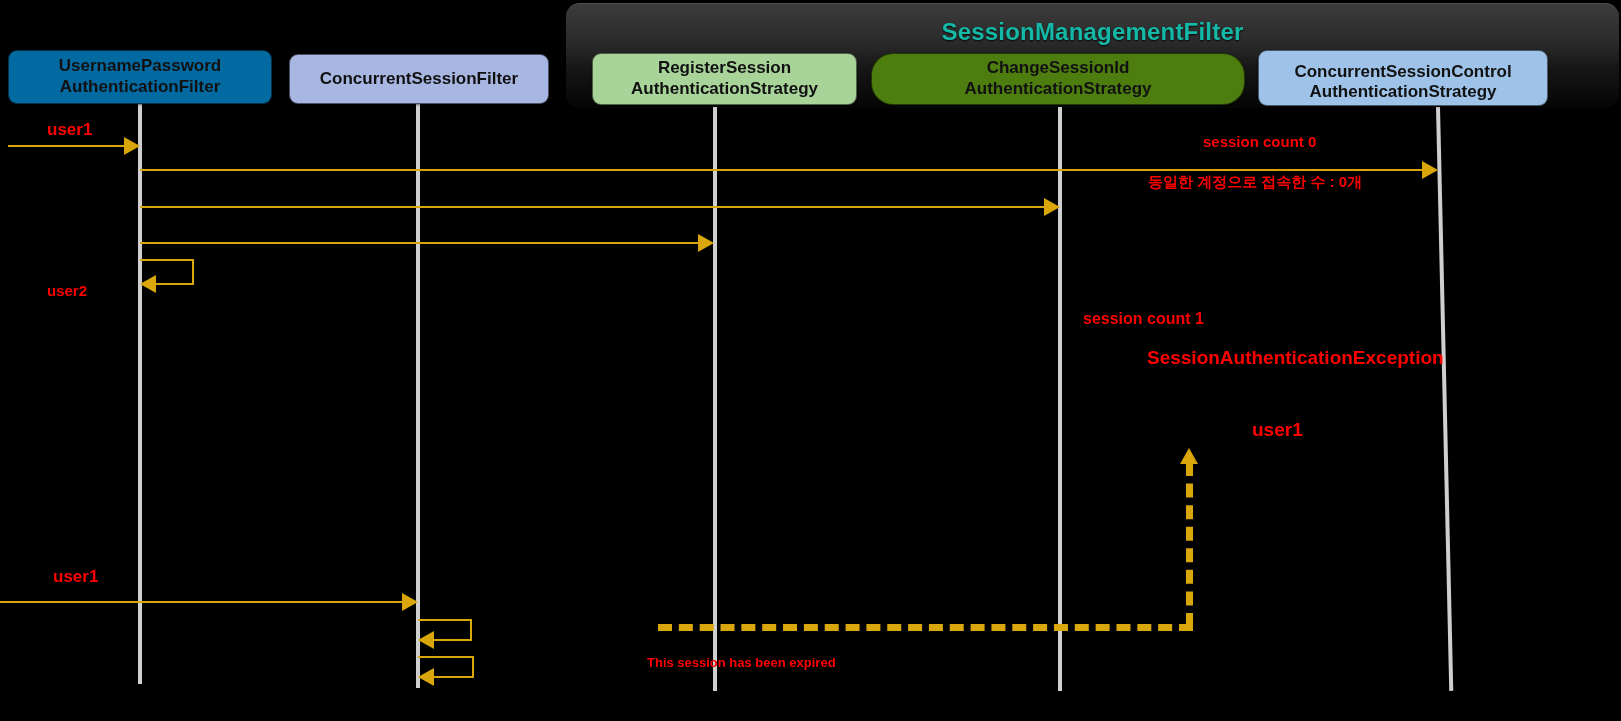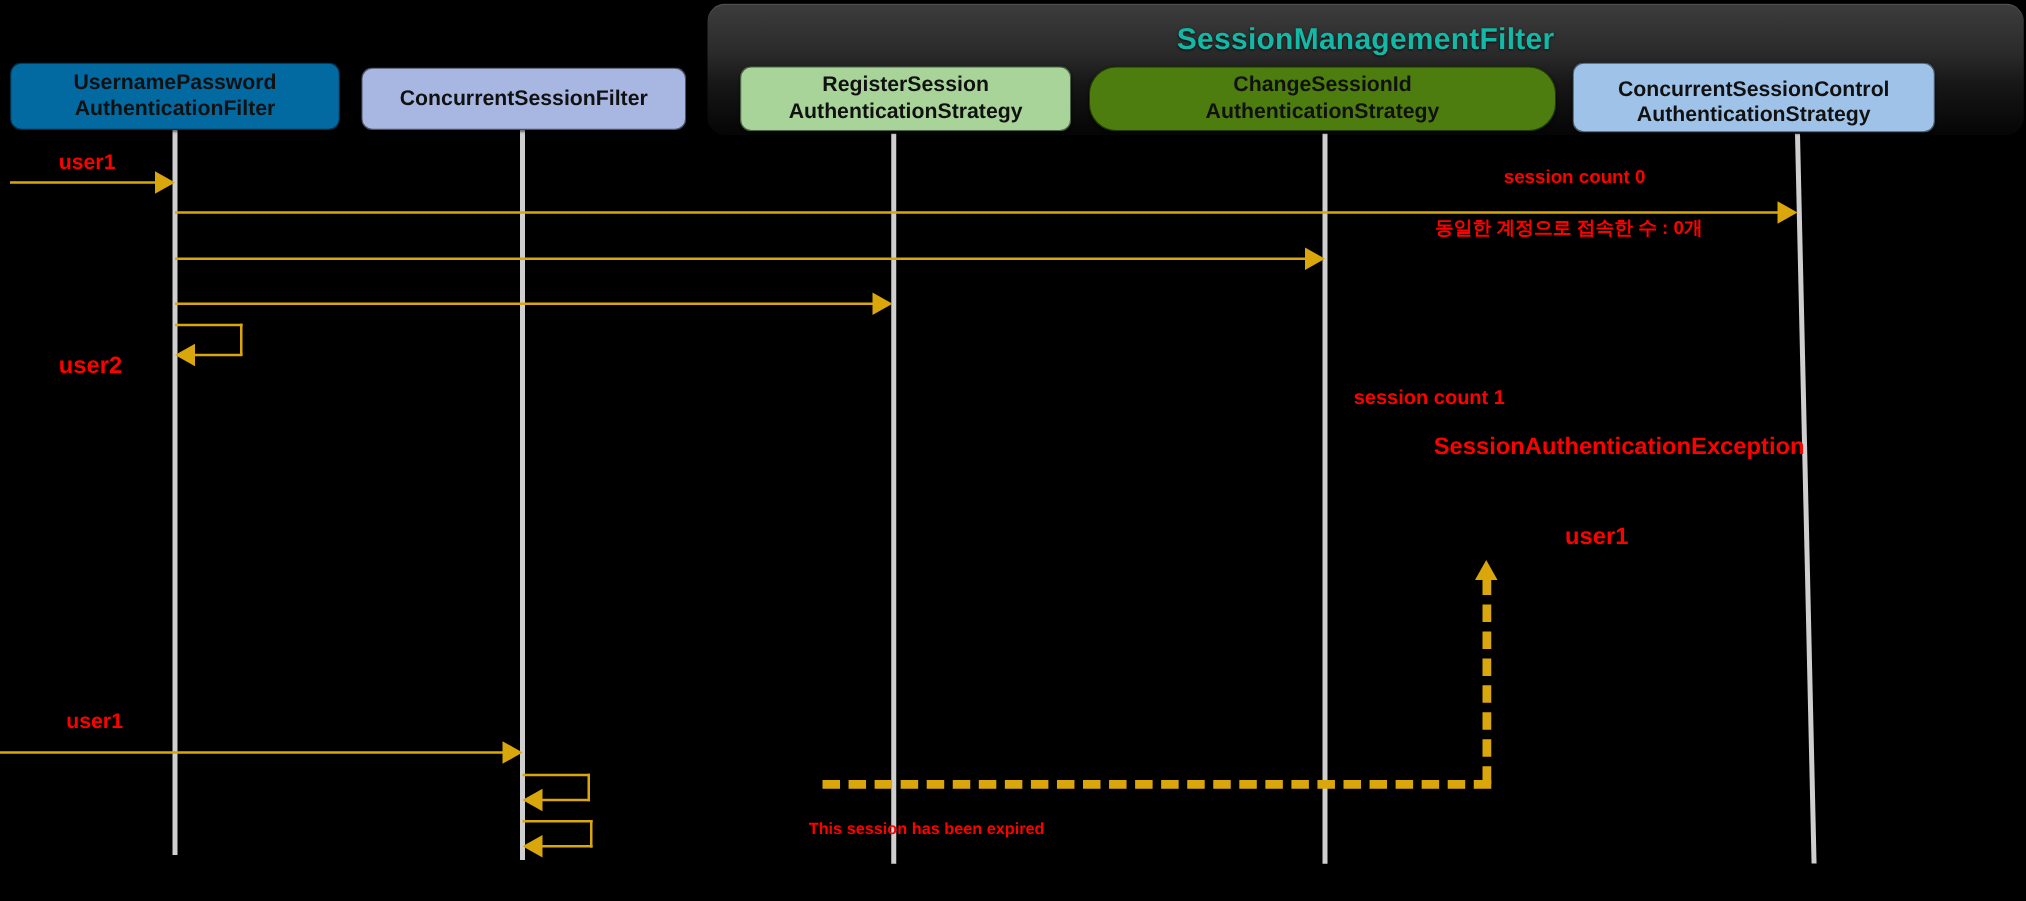--- a/index.html
+++ b/index.html
@@ -169,21 +169,21 @@
   <div class="msg-line" style="left:140px; top:206px; width:906px;"></div>
   <div class="arrow-right" style="left:1044px; top:198px;"></div>
 
   <div class="msg-line" style="left:140px; top:242px; width:560px;"></div>
   <div class="arrow-right" style="left:698px; top:234px;"></div>
 
   <div class="msg-line" style="left:140px; top:259px; width:54px;"></div>
   <div class="msg-vline" style="left:192px; top:259px; height:25px;"></div>
   <div class="msg-line" style="left:154px; top:283px; width:40px;"></div>
   <div class="arrow-left" style="left:140px; top:275px;"></div>
-  <div class="note" style="left:47px; top:282px; font-size:19px;">user2</div>
+  <div class="note" style="left:47px; top:282px; font-size:15px;">user2</div>
 
   <div class="note" style="left:1083px; top:310px; font-size:16px;">session count 1</div>
 
   <div class="note" style="left:1147px; top:347px; font-size:19px;">SessionAuthenticationException</div>
 
   <div class="note" style="left:1252px; top:419px; font-size:19px;">user1</div>
 
   <div class="dashed-v" style="left:1186px; top:462px; height:165px;"></div>
   <div class="arrow-up" style="left:1180px; top:448px;"></div>
   <div class="dashed-h" style="left:658px; top:624px; width:535px;"></div>

